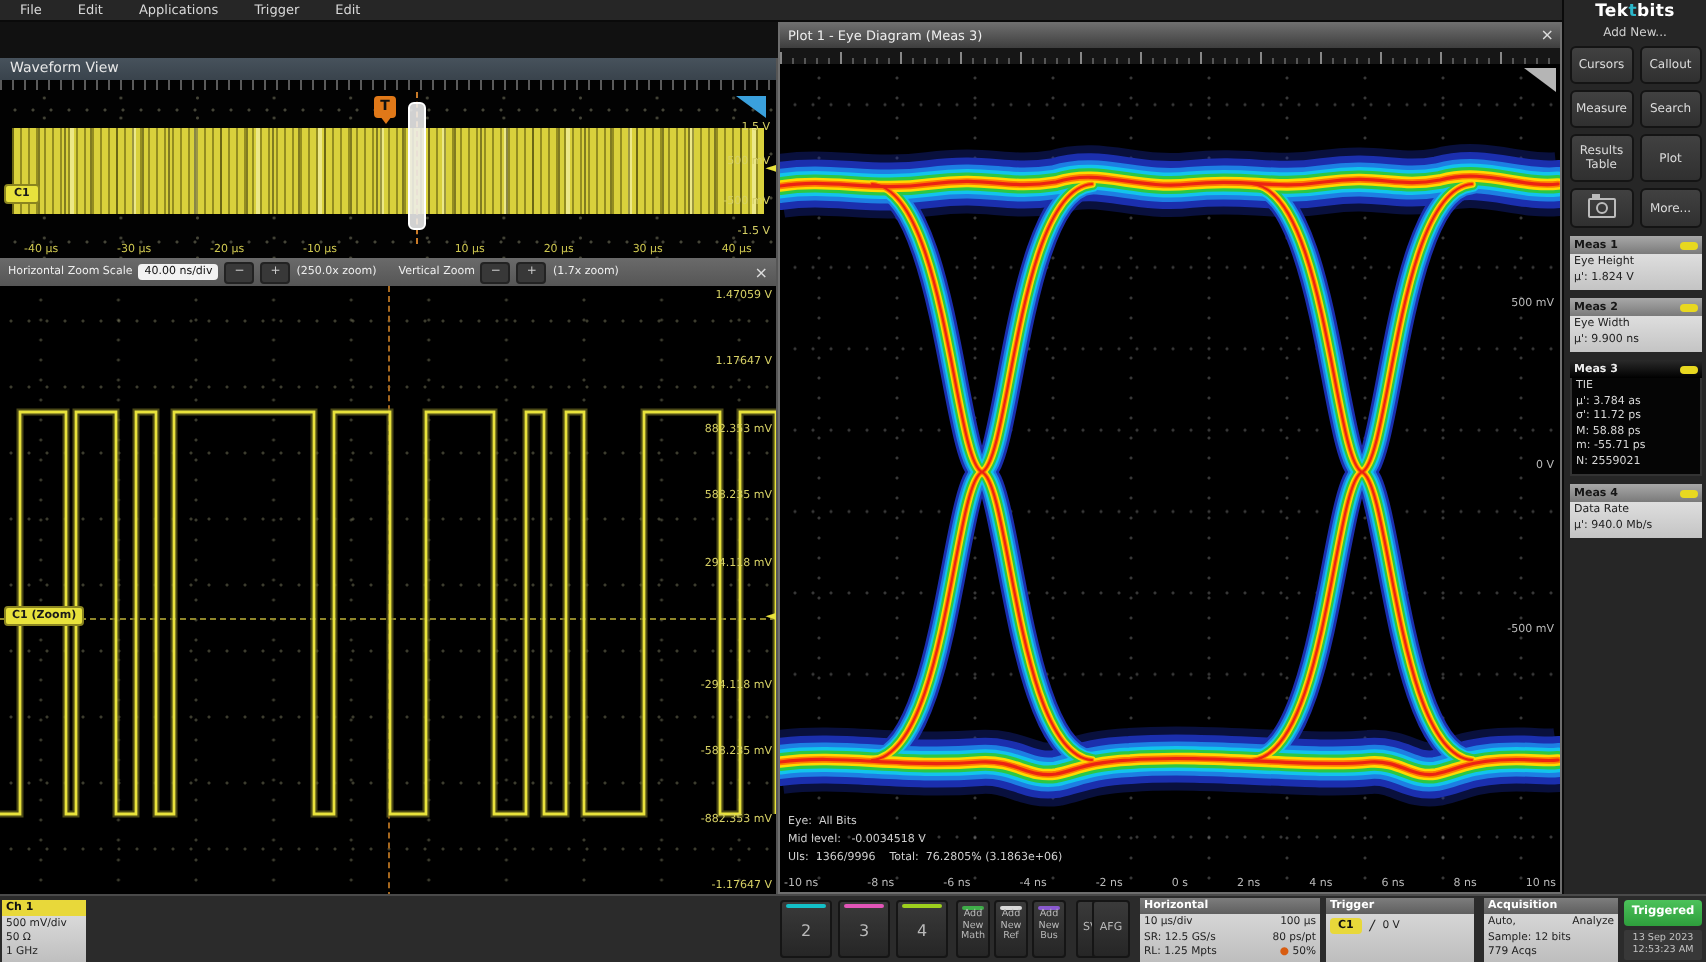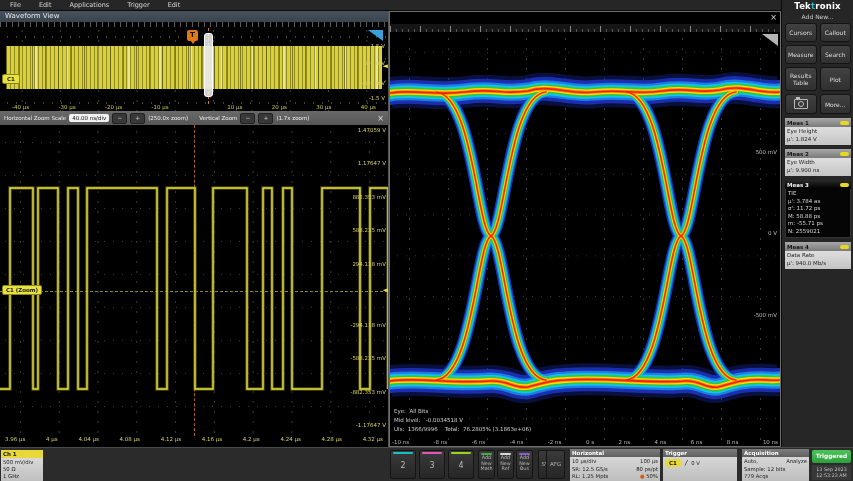--- a/index.html
+++ b/index.html
@@ -7,21 +7,21 @@
        font-family:"DejaVu Sans","Liberation Sans",sans-serif;-webkit-font-smoothing:antialiased;}
   .abs{position:absolute;}
 
   
   .menubar{left:0;top:0;width:781px;height:11px;background:#262626;border-bottom:1px solid #0a0a0a;
            display:flex;align-items:center;gap:18px;padding-left:10px;box-sizing:border-box;}
   .menubar span{font-size:6.5px;color:#d8d8d8;}
   .menu-accent{left:0;top:0;width:6px;height:2px;background:#d97a1e;}
 
   
-  .wave-panel{left:0;top:11px;width:388px;height:436px;background:#000;border-right:1px solid #555;}
+  .wave-panel{left:0;top:29px;width:388px;height:436px;background:#000;border-right:1px solid #555;}
   .wv-title{left:0;top:0;width:100%;height:11px;background:linear-gradient(#47525c,#39434c);
             color:#e8e8e8;font-size:7px;line-height:11px;padding-left:5px;box-sizing:border-box;}
   .overview{left:0;top:11px;width:388px;height:89px;background:#020202;overflow:hidden;
      background-image:radial-gradient(circle,rgba(150,150,120,.45) .5px,transparent 1px),
                       radial-gradient(circle,rgba(150,150,120,.45) .5px,transparent 1px);
      background-size:38.3px 10px,9px 22px;background-position:3px 4px,3px 4px;}
   .ov-ruler{left:0;top:0;width:100%;height:5px;
      background:repeating-linear-gradient(90deg,#5a5a5a 0 1px,transparent 1px 6px);}
   .ov-band{left:6px;top:24px;width:376px;height:43px;background:#d9d13c;
      background-image:repeating-linear-gradient(90deg,rgba(90,85,10,.55) 0 1px,transparent 1px 4px),
@@ -220,20 +220,21 @@
       <span>4.12 μs</span>
       <span>4.16 μs</span>
       <span>4.2 μs</span>
       <span>4.24 μs</span>
       <span>4.28 μs</span>
       <span>4.32 μs</span>
     </div>
 </div>
 
 <div class="abs plot-window">
+  <div class="abs plot-title">Plot 1 - Eye Diagram (Meas 3)</div>
   <span class="plot-close">×</span>
   <div class="abs plot-ruler"></div>
   <div class="abs plot-area">
     <svg id="eye-svg" width="390" height="414" viewBox="0 0 390 414" preserveAspectRatio="none">
         <path d="M0,61 C25,57 45,64 75,60 C105,56 112,63 138,59 C160,52 178,63 205,60 C235,57 245,63 272,59 C300,55 308,62 330,58 C352,52 370,62 389,60" fill="none" stroke="#1b2fae" stroke-width="32" opacity=".35"></path>
         <path d="M0,349 C30,345 60,352 100,349 C118,348 124,357 138,355 C148,353 154,349 175,348 C215,345 265,352 295,349 C310,348 316,357 328,355 C338,353 343,349 360,348 C375,347 382,349 389,348" fill="none" stroke="#1b2fae" stroke-width="32" opacity=".35"></path>
         <path d="M0,61 C25,57 45,64 75,60 C105,56 112,63 138,59 C160,52 178,63 205,60 C235,57 245,63 272,59 C300,55 308,62 330,58 C352,52 370,62 389,60" fill="none" stroke="#1b2fae" stroke-width="24" stroke-linecap="round"></path>
         <path d="M0,349 C30,345 60,352 100,349 C118,348 124,357 138,355 C148,353 154,349 175,348 C215,345 265,352 295,349 C310,348 316,357 328,355 C338,353 343,349 360,348 C375,347 382,349 389,348" fill="none" stroke="#1b2fae" stroke-width="24" stroke-linecap="round"></path>
         <path d="M46,60 C83,63 87,198 101,204 C115,210 119,345 156,348" fill="none" stroke="#1b2fae" stroke-width="13" stroke-linecap="round"></path>
         <path d="M46,348 C83,345 87,210 101,204 C115,198 119,63 156,60" fill="none" stroke="#1b2fae" stroke-width="13" stroke-linecap="round"></path>
@@ -295,21 +296,21 @@
         <span>2 ns</span>
         <span>4 ns</span>
         <span>6 ns</span>
         <span>8 ns</span>
         <span>10 ns</span>
       </div>
   </div>
 </div>
 
 <div class="abs sidebar">
-  <div class="abs logo"><span>Tek</span><b>t</b><span>ronix</span></div>
+  <div class="abs logo"><span>Tek</span><b>t</b><span>bits</span></div>
   <div class="abs add-new">Add New...</div>
   <div class="abs sb-grid">
     <div class="sb-btn">Cursors</div>
     <div class="sb-btn">Callout</div>
     <div class="sb-btn">Measure</div>
     <div class="sb-btn">Search</div>
     <div class="sb-btn">Results Table</div>
     <div class="sb-btn">Plot</div>
     <div class="sb-btn">
         <span class="cam"></span>

